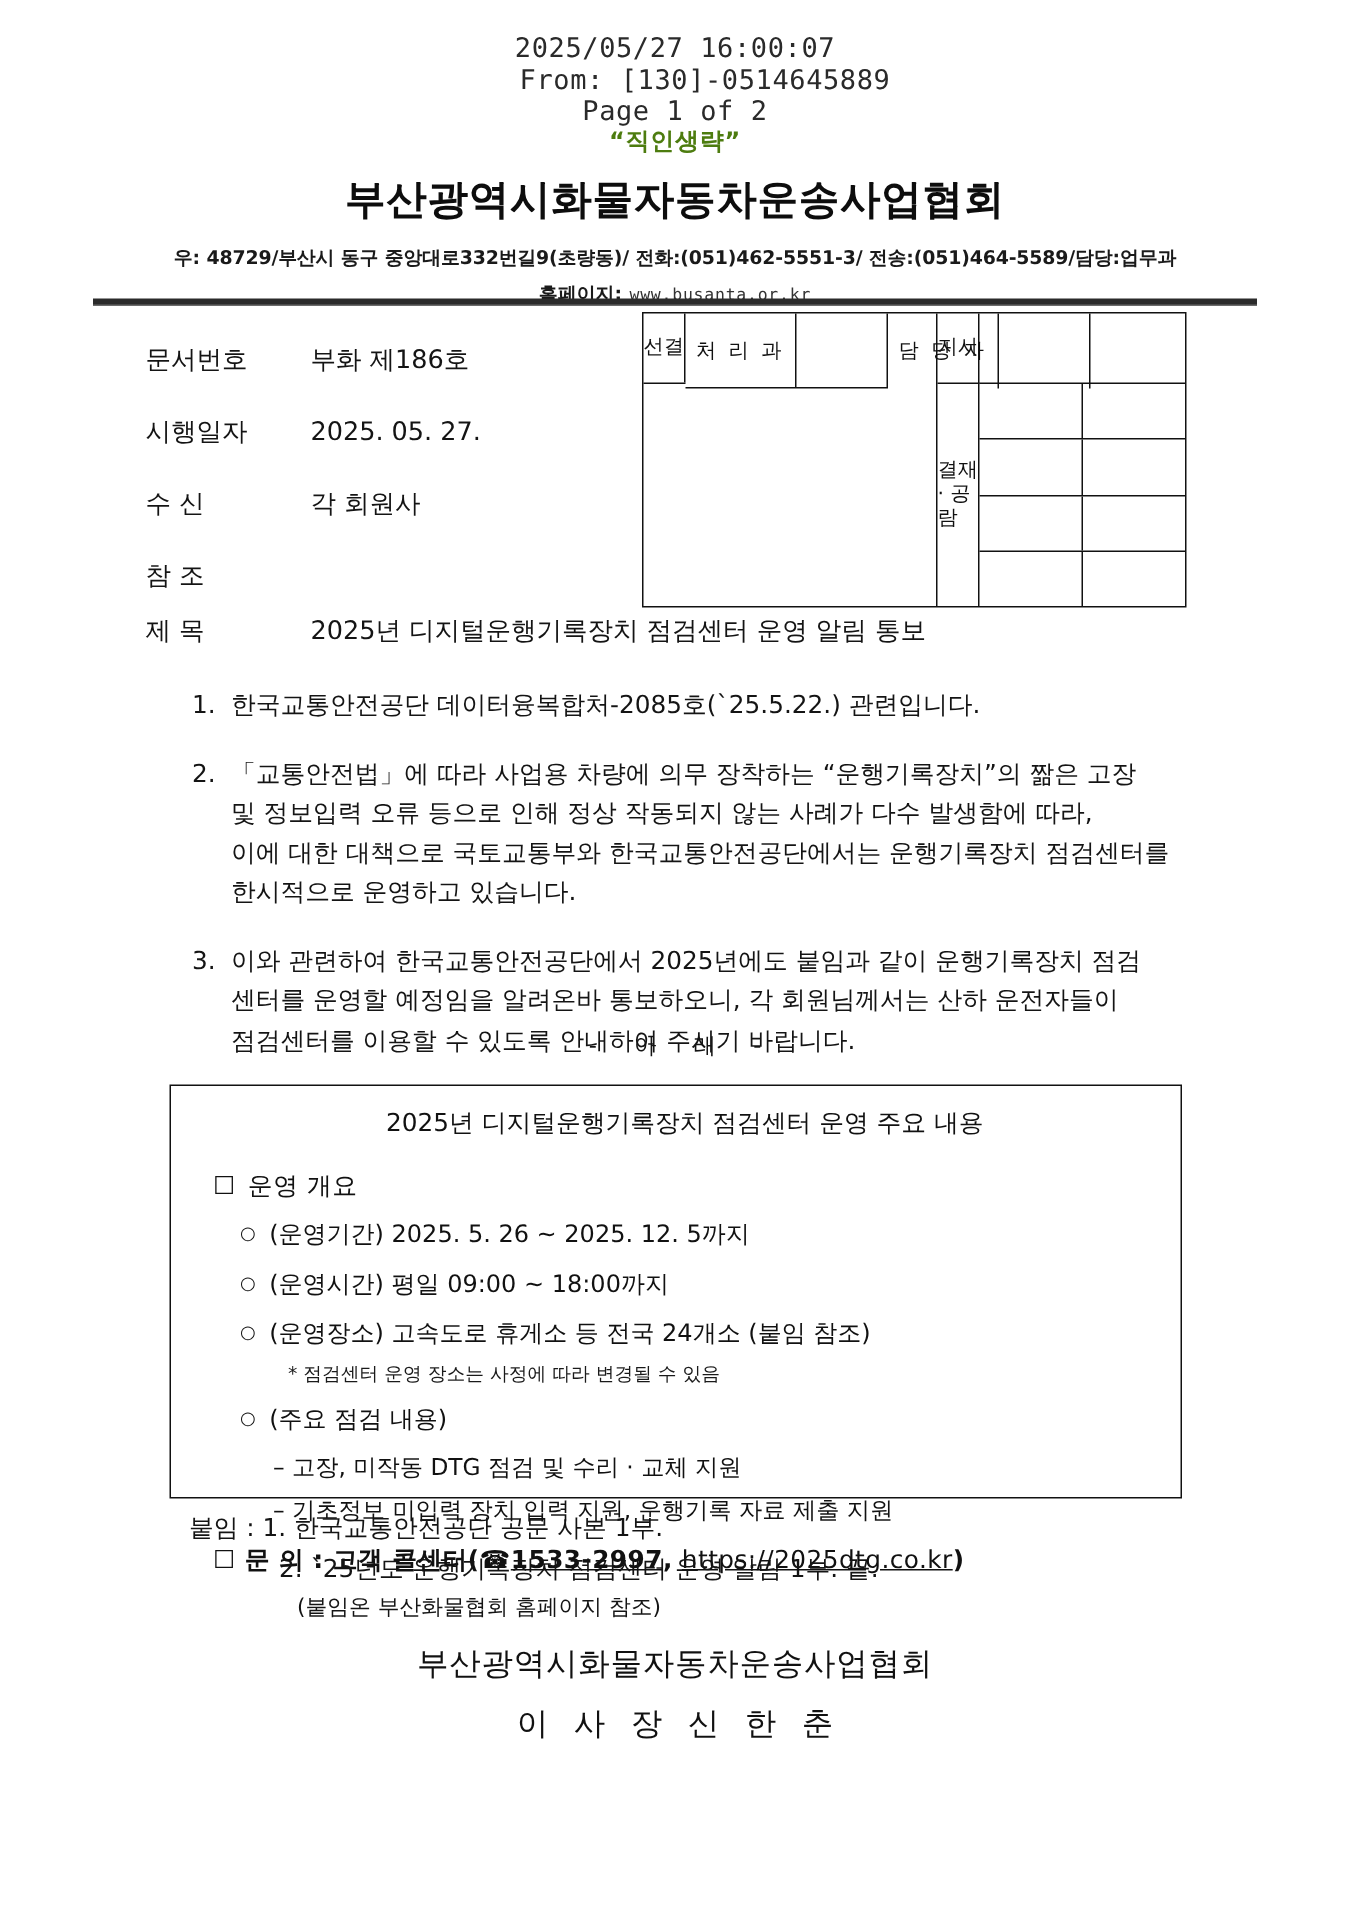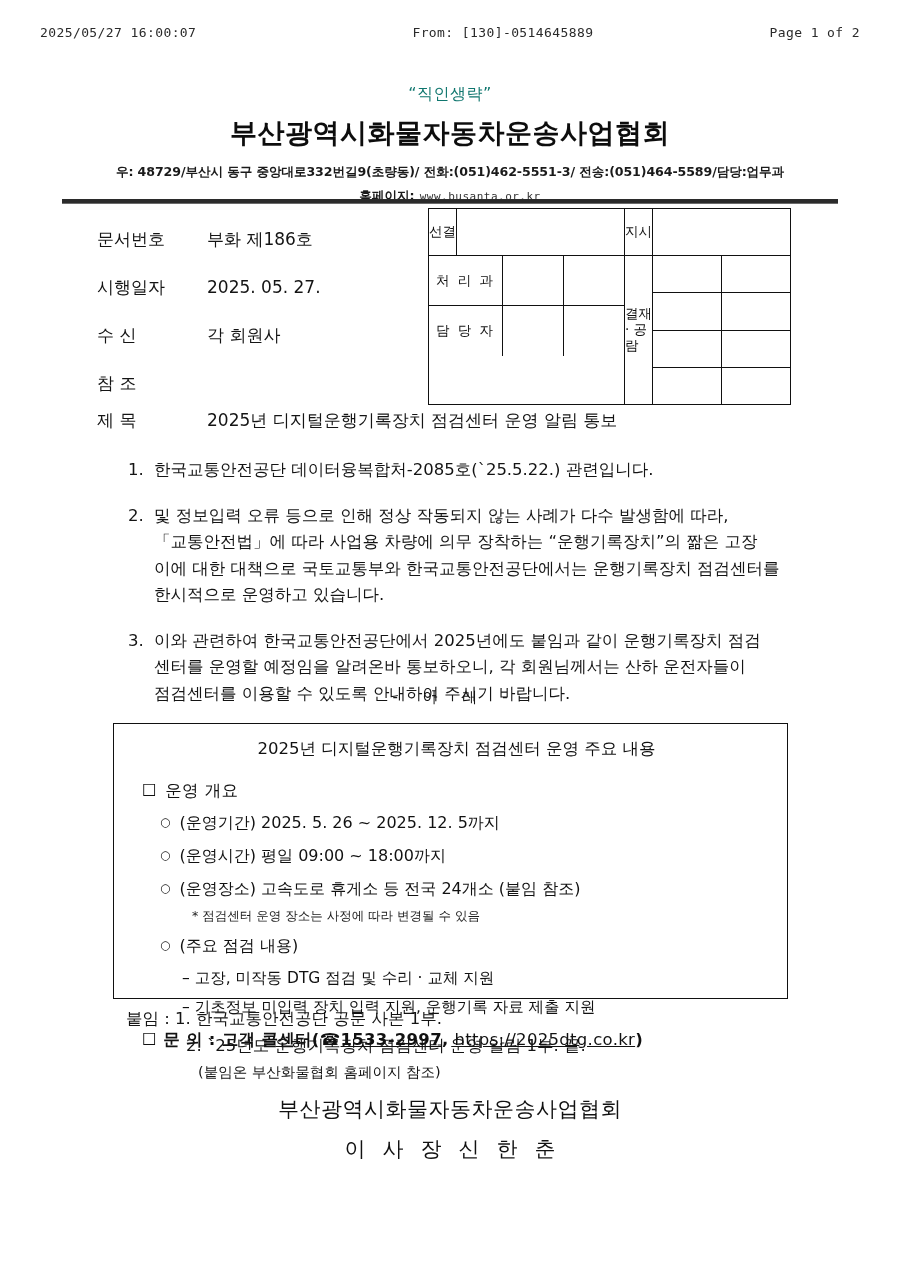--- a/index.html
+++ b/index.html
@@ -23,40 +23,41 @@
   .fax-header {
     position: absolute;
     top: 22px;
     left: 40px;
     right: 40px;
     height: 20px;
     display: flex;
     align-items: center;
     justify-content: space-between;
     font-family: "DejaVu Sans Mono", "Liberation Mono", monospace;
-    font-size: 13px;
+    font-size: 18px;
     letter-spacing: 0.4px;
     color: #2a2a2a;
+    flex-direction: column;
   }
   .fax-header .fh-mid { margin-left: 40px; }
   .fax-header .fh-right { }
 
   
   .letterhead {
     position: absolute;
     top: 84px;
     left: 60px;
     right: 60px;
     text-align: center;
   }
   .seal-note {
     font-size: 16px;
-    font-weight: normal;
+    font-weight: bold;
     letter-spacing: 0.5px;
-    color: #0f766e;
+    color: #4d7c0f;
   }
   .org-name {
     margin-top: 10px;
     font-size: 27px;
     font-weight: bold;
     letter-spacing: 0.5px;
     color: #0d0d0d;
   }
   .addr-line {
     margin-top: 13px;
@@ -131,21 +132,21 @@
     left: 428px;
     width: 363px;
     height: 197px;
     border: 1.6px solid #111;
     box-sizing: border-box;
     display: flex;
   }
   .ap-left {
     width: 196px;
     display: flex;
-    flex-direction: column;
+    flex-direction: row;
     border-right: 1.4px solid #111;
     box-sizing: border-box;
   }
   .ap-right {
     flex: 1;
     display: flex;
     box-sizing: border-box;
   }
   
   .ap-row1 {
@@ -494,22 +495,22 @@
     <div class="body-item">
       <div class="body-num">1.</div>
       <div class="body-text">
         <div class="last-line">한국교통안전공단 데이터융복합처-2085호(`25.5.22.) 관련입니다.</div>
       </div>
     </div>
 
     <div class="body-item">
       <div class="body-num">2.</div>
       <div class="body-text">
+        <div>「교통안전법」에 따라 사업용 차량에 의무 장착하는 “운행기록장치”의 짦은 고장</div>
         <div>및 정보입력 오류 등으로 인해 정상 작동되지 않는 사례가 다수 발생함에 따라,</div>
-        <div>「교통안전법」에 따라 사업용 차량에 의무 장착하는 “운행기록장치”의 짦은 고장</div>
         <div>이에 대한 대책으로 국토교통부와 한국교통안전공단에서는 운행기록장치 점검센터를</div>
         <div class="last-line">한시적으로 운영하고 있습니다.</div>
       </div>
     </div>
 
     <div class="body-item">
       <div class="body-num">3.</div>
       <div class="body-text">
         <div>이와 관련하여 한국교통안전공단에서 2025년에도 붙임과 같이 운행기록장치 점검</div>
         <div>센터를 운영할 예정임을 알려온바 통보하오니, 각 회원님께서는 산하 운전자들이</div>

